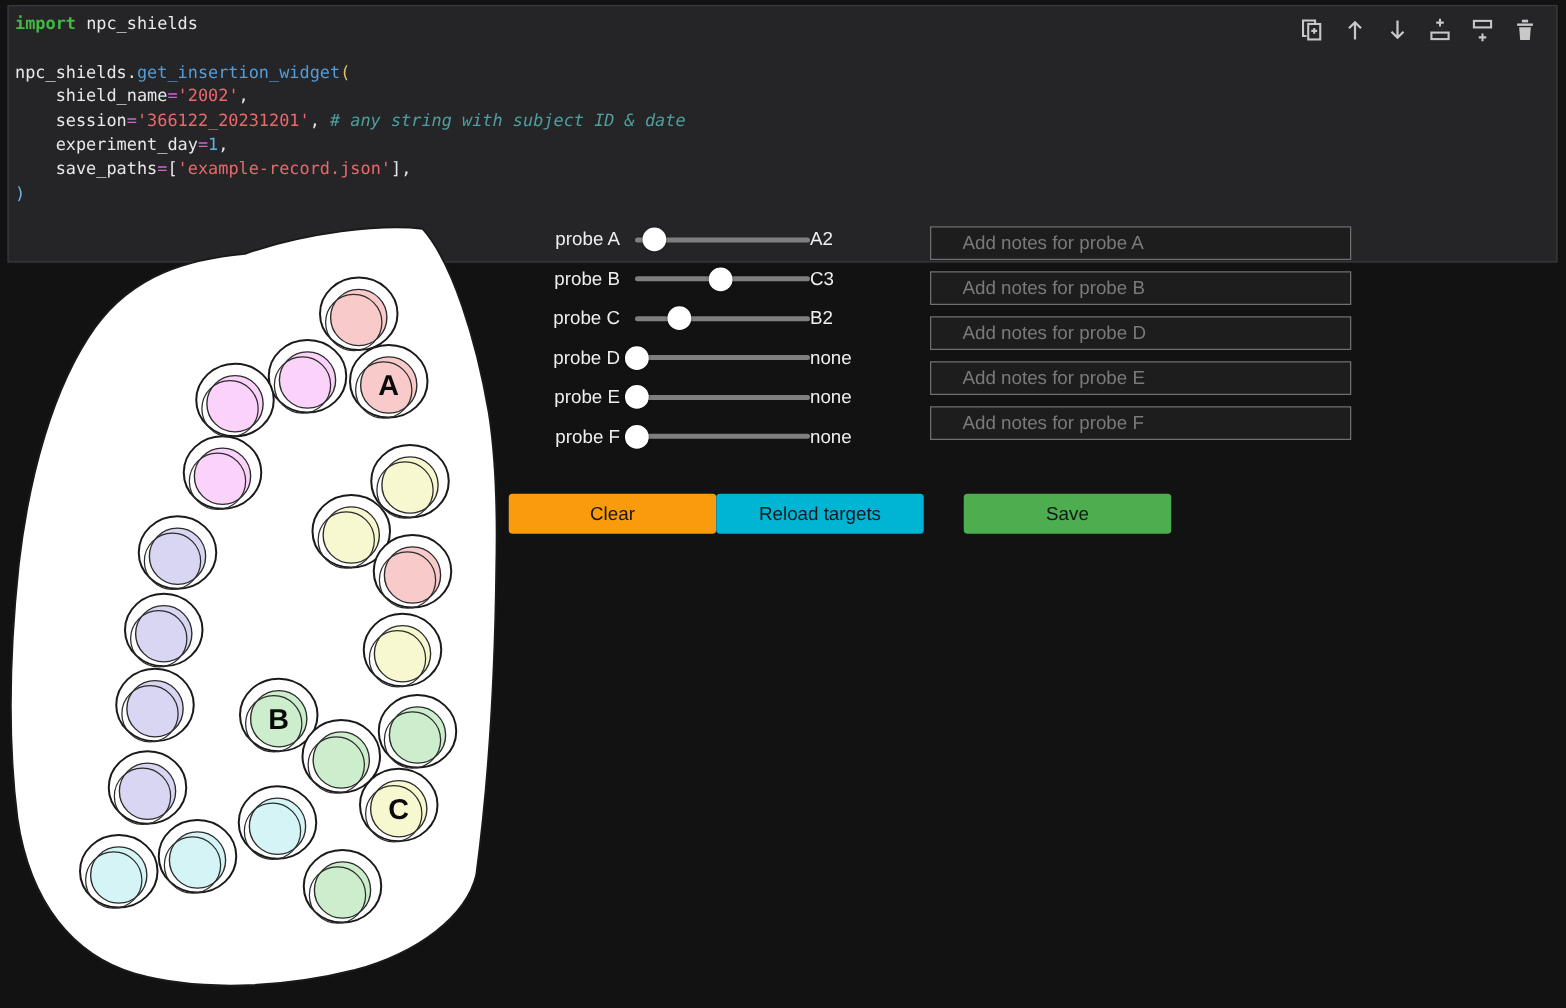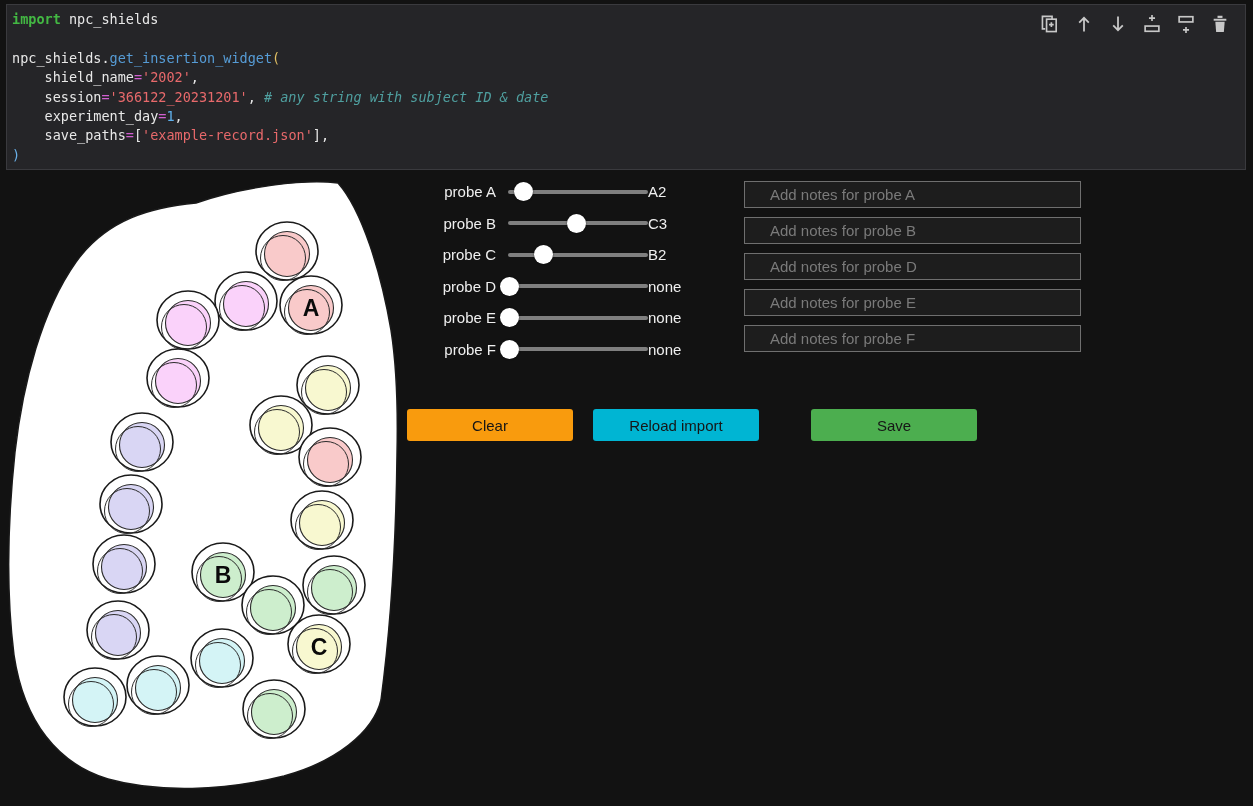--- a/index.html
+++ b/index.html
@@ -3,21 +3,21 @@
 <meta charset="utf-8">
 <style>
   html,body{margin:0;padding:0;}
   body{
     width:1253px;height:806px;position:relative;overflow:hidden;
     background:#121212;
     font-family:"Liberation Sans", sans-serif;
   }
   
   .cell{
-    position:absolute;left:6px;top:4px;width:1240px;height:166px;
+    position:absolute;left:6px;top:4px;width:1240px;height:206px;
     background:#252528;border:1px solid #3a3a3e;box-sizing:border-box;
   }
   .code{
     position:absolute;left:5px;top:5px;
     font-family:"DejaVu Sans Mono","Liberation Mono",monospace;
     font-size:13.5px;line-height:19.4px;white-space:pre;
   }
   .code-line{height:19.4px;}
   .tok-kw{color:#43b843;font-weight:bold}
   .tok-id{color:#e8e8e8}
@@ -42,21 +42,21 @@
   .slider-value{width:106px;text-align:left;color:#efefef;font-size:15px;}
   
   .notes{position:absolute;left:744px;top:181px;}
   .note-input{
     display:block;width:337px;height:27px;box-sizing:border-box;margin-bottom:9px;
     background:#1d1d1d;border:1px solid #6f6f6f;color:#dddddd;
     font-size:15px;padding:0 25px;font-family:"Liberation Sans",sans-serif;
   }
   .note-input::placeholder{color:#7a7a7a;}
   
-  .buttons{position:absolute;left:407px;top:409px;display:flex;gap:20px;}
+  .buttons{position:absolute;left:407px;top:395px;display:flex;gap:0;}
   .btn{
     width:166px;height:32px;border:none;border-radius:3px;
     font-size:15px;color:#161616;font-family:"Liberation Sans",sans-serif;cursor:pointer;
   }
   
   .shield-svg{position:absolute;left:0;top:170px;}
   .hole-label{font-family:"Liberation Sans",sans-serif;font-weight:bold;font-size:23px;fill:#0a0a0a;}
 </style>
 </head>
 <body>
@@ -281,15 +281,15 @@
 <div class="notes">
     <input type="text" class="note-input" placeholder="Add notes for probe A" style="">
     <input type="text" class="note-input" placeholder="Add notes for probe B" style="">
     <input type="text" class="note-input" placeholder="Add notes for probe D" style="">
     <input type="text" class="note-input" placeholder="Add notes for probe E" style="">
     <input type="text" class="note-input" placeholder="Add notes for probe F" style="">
   </div>
 
 <div class="buttons">
     <button class="btn" style="background: rgb(249, 155, 13);">Clear</button>
-    <button class="btn" style="background: rgb(0, 181, 211);">Reload import</button>
+    <button class="btn" style="background: rgb(0, 181, 211);">Reload targets</button>
     <button class="btn" style="background: rgb(76, 174, 79); margin-left: 32px;">Save</button>
   </div>
 
 </body></html>

